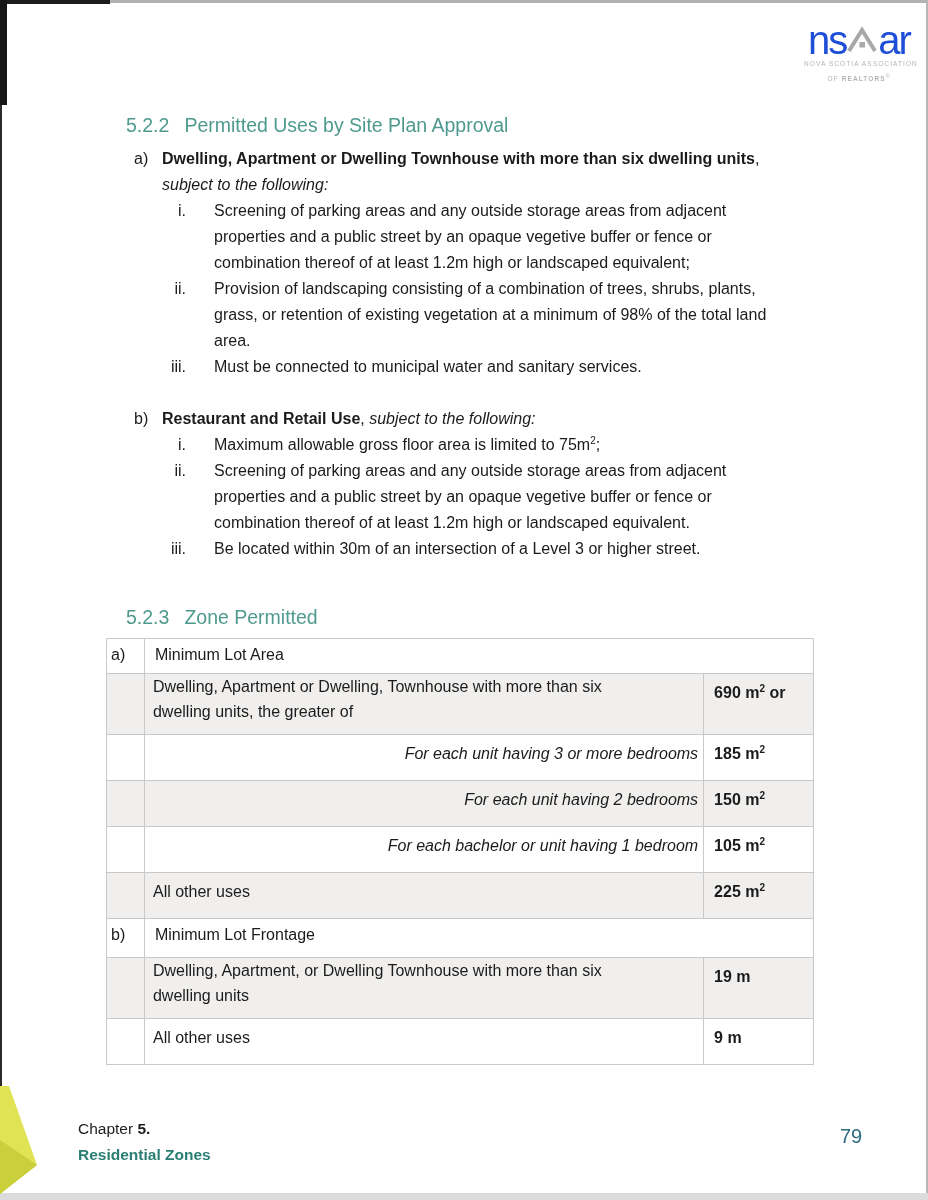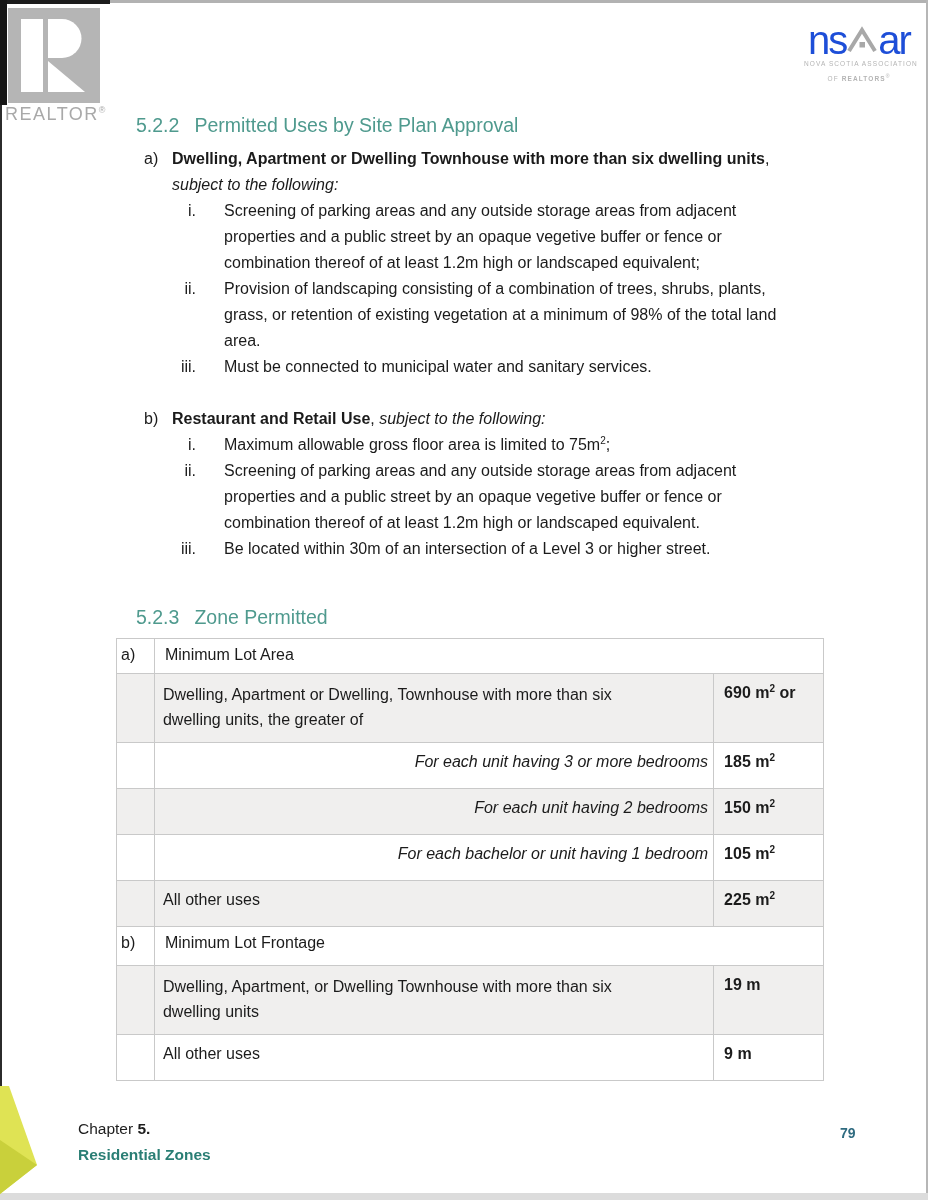--- a/index.html
+++ b/index.html
@@ -35,21 +35,21 @@
     display:flex; align-items:flex-end; justify-content:center;
     color:#1d4ed8; font-size:40px; line-height:30px; font-weight:400;
     letter-spacing:-2px;
   }
   .nsar-roof { margin:0 1px 1px 1px; }
   .nsar-tagline  { margin-top:4px; font-size:6.5px; letter-spacing:1.1px; color:#b4b4b4; line-height:9px; white-space:nowrap; }
   .nsar-tagline .bold { font-weight:bold; }
   .nsar-tagline sup { font-size:5px; }
 
   
-  .content { position:absolute; left:116px; top:113px; width:708px; font-size:16px; line-height:26px; color:#1b1b1b; }
+  .content { position:absolute; left:106px; top:113px; width:708px; font-size:16px; line-height:26px; color:#1b1b1b; }
 
   .section-heading {
     color:#4f9a8e; font-size:19.5px; font-weight:400; line-height:24px;
     margin-left:20px; margin-bottom:9px;
   }
   .section-heading .sec-num { margin-right:15px; }
 
   .intro { width:660px; margin-bottom:14px; }
 
   .lettered-item { display:flex; margin-left:28px; }
@@ -67,55 +67,44 @@
   .gap-between-items { margin-top:26px; }
   .section-gap { margin-top:43px; }
 
   
   table.zone-table { width:708px; border-collapse:collapse; margin-top:9px; font-size:16px; }
   .zone-table td { border:1px solid #c9c9c9; vertical-align:top; line-height:25px; }
   .zone-table .row-shaded td { background:#f0efee; }
   .zone-table .cell-letter { width:38px; padding:3px 2px 3px 4px; }
   .zone-table .cell-label  { padding:3px 8px 6px 10px; }
   .zone-table .cell-desc   { width:560px; padding:6px 56px 8px 8px; }
-  .zone-table .cell-desc.tall { padding-top:8px; padding-bottom:10px; }
+  .zone-table .cell-desc.tall { padding-top:0; padding-bottom:10px; }
   .zone-table .cell-desc.indent { font-style:italic; text-align:right; padding:6px 5px 14px 8px; }
   .zone-table .cell-value  { width:110px; padding:6px 8px 8px 10px; font-weight:bold; }
   .zone-table .cell-value sup { font-size:10px; line-height:0; }
 
   
   .footer-chevron { position:absolute; left:0; top:1086px; }
   .footer-text { position:absolute; left:78px; top:1116px; font-size:15.5px; line-height:26px; }
   .footer-chapter-number { font-weight:bold; }
   .footer-chapter-title { font-weight:bold; color:#2a7e74; }
-  .footer-page-number { position:absolute; left:840px; top:1125px; font-size:14px; font-weight:bold; color:#2f6b80; }
+  .footer-page-number { position:absolute; left:840px; top:1125px; font-size:20px; font-weight:normal; color:#2f6b80; }
 </style>
 </head>
 <body>
 
 <div class="page">
 
   <div class="edge-top"></div>
   <div class="edge-top-dark"></div>
   <div class="edge-left-thin"></div>
   <div class="edge-left-thick"></div>
   <div class="edge-right"></div>
   <div class="edge-bottom"></div>
 
-  <div class="realtor-logo">
-    <span>
-      <svg width="92" height="95" viewBox="0 0 92 95">
-        <rect x="0" y="0" width="92" height="95" fill="#b5b5b5"></rect>
-        <rect x="13" y="11" width="22" height="73" fill="#ffffff"></rect>
-        <path d="M40 11 h14 a19.5 19.5 0 0 1 0 39 h-14 z" fill="#ffffff"></path>
-        <polygon points="40,53 77,84 40,84" fill="#ffffff"></polygon>
-      </svg>
-    </span>
-    <div class="realtor-wordmark"><span>REALTOR</span><sup>®</sup></div>
-  </div>
 
   <div class="nsar-logo">
     <div class="nsar-mark">
       <span>ns</span>
       <span class="nsar-roof">
         <svg width="30" height="28" viewBox="0 0 30 28">
           <polyline points="2,26 15,5 28,26" fill="none" stroke="#a8a8a8" stroke-width="4" stroke-linejoin="miter"></polyline>
           <rect x="12.5" y="17" width="5.5" height="5.5" fill="#a8a8a8"></rect>
         </svg>
       </span>

